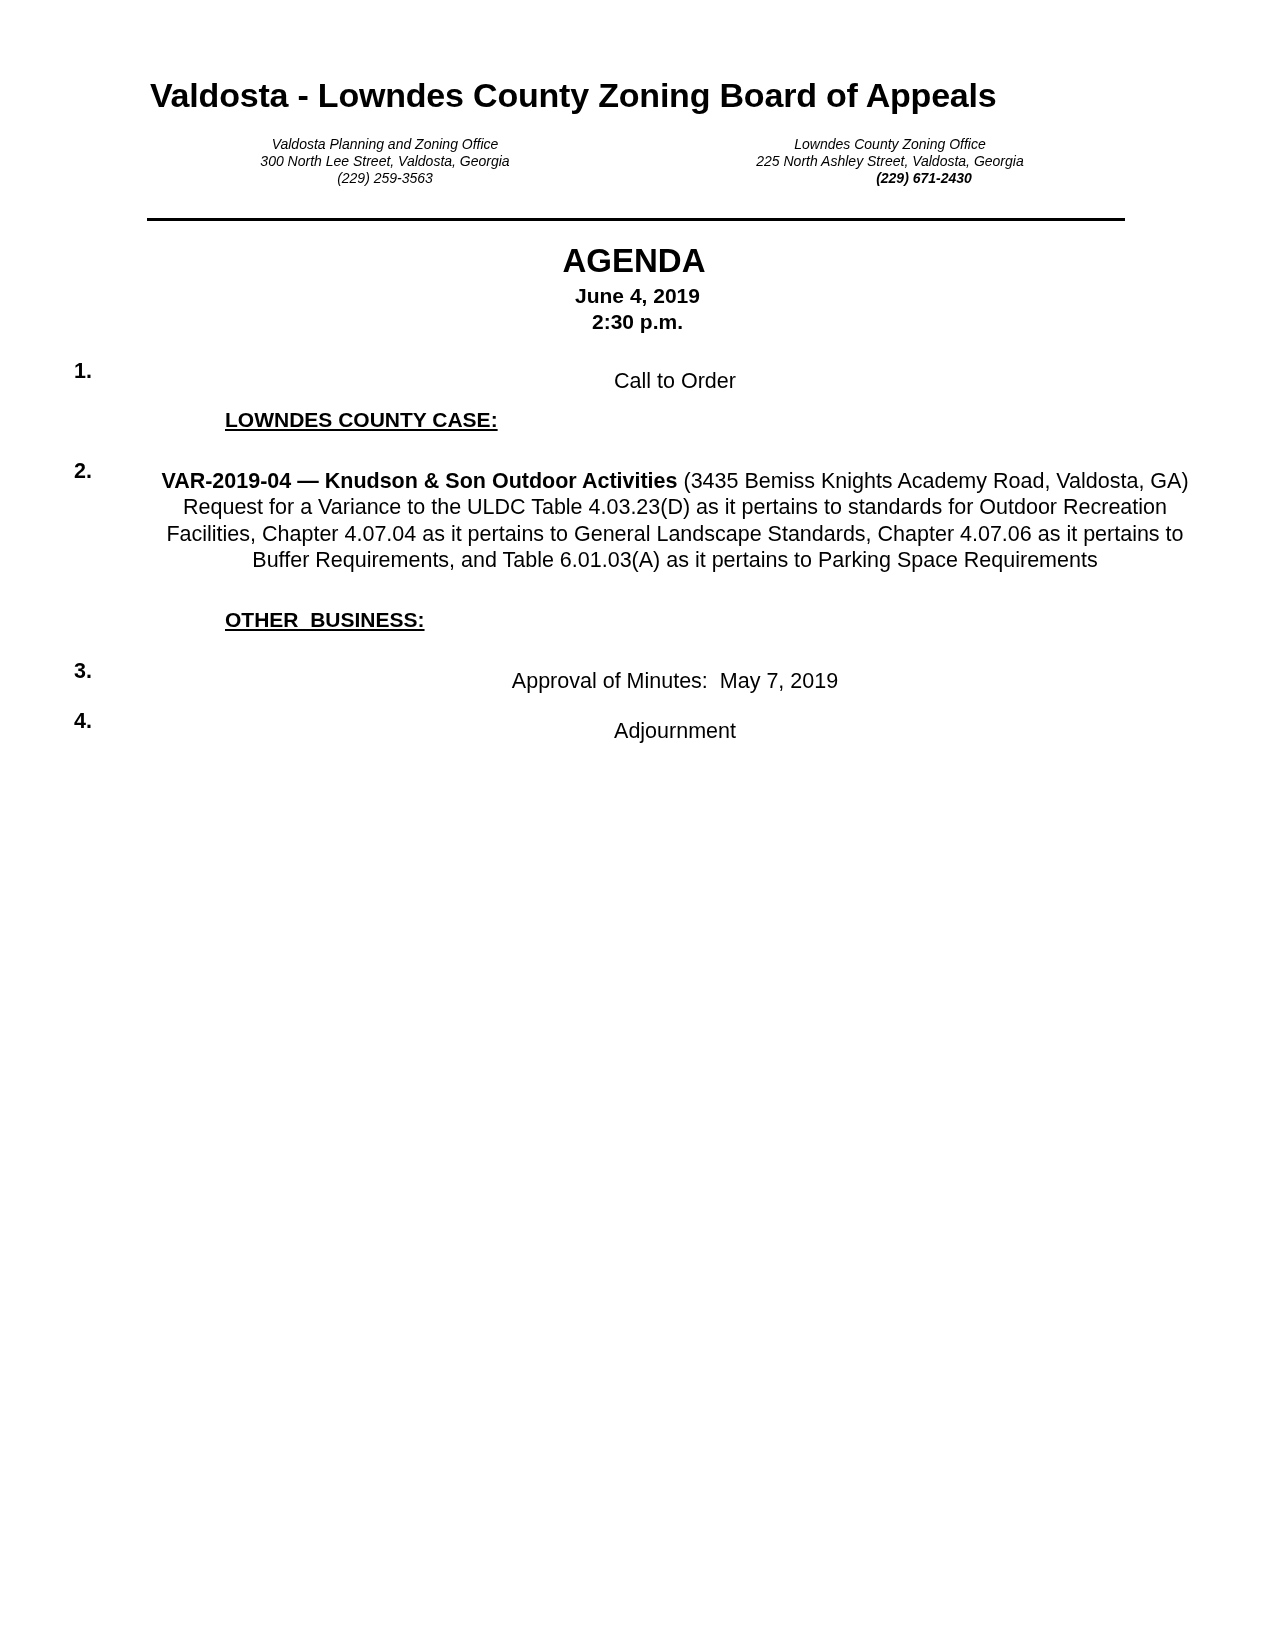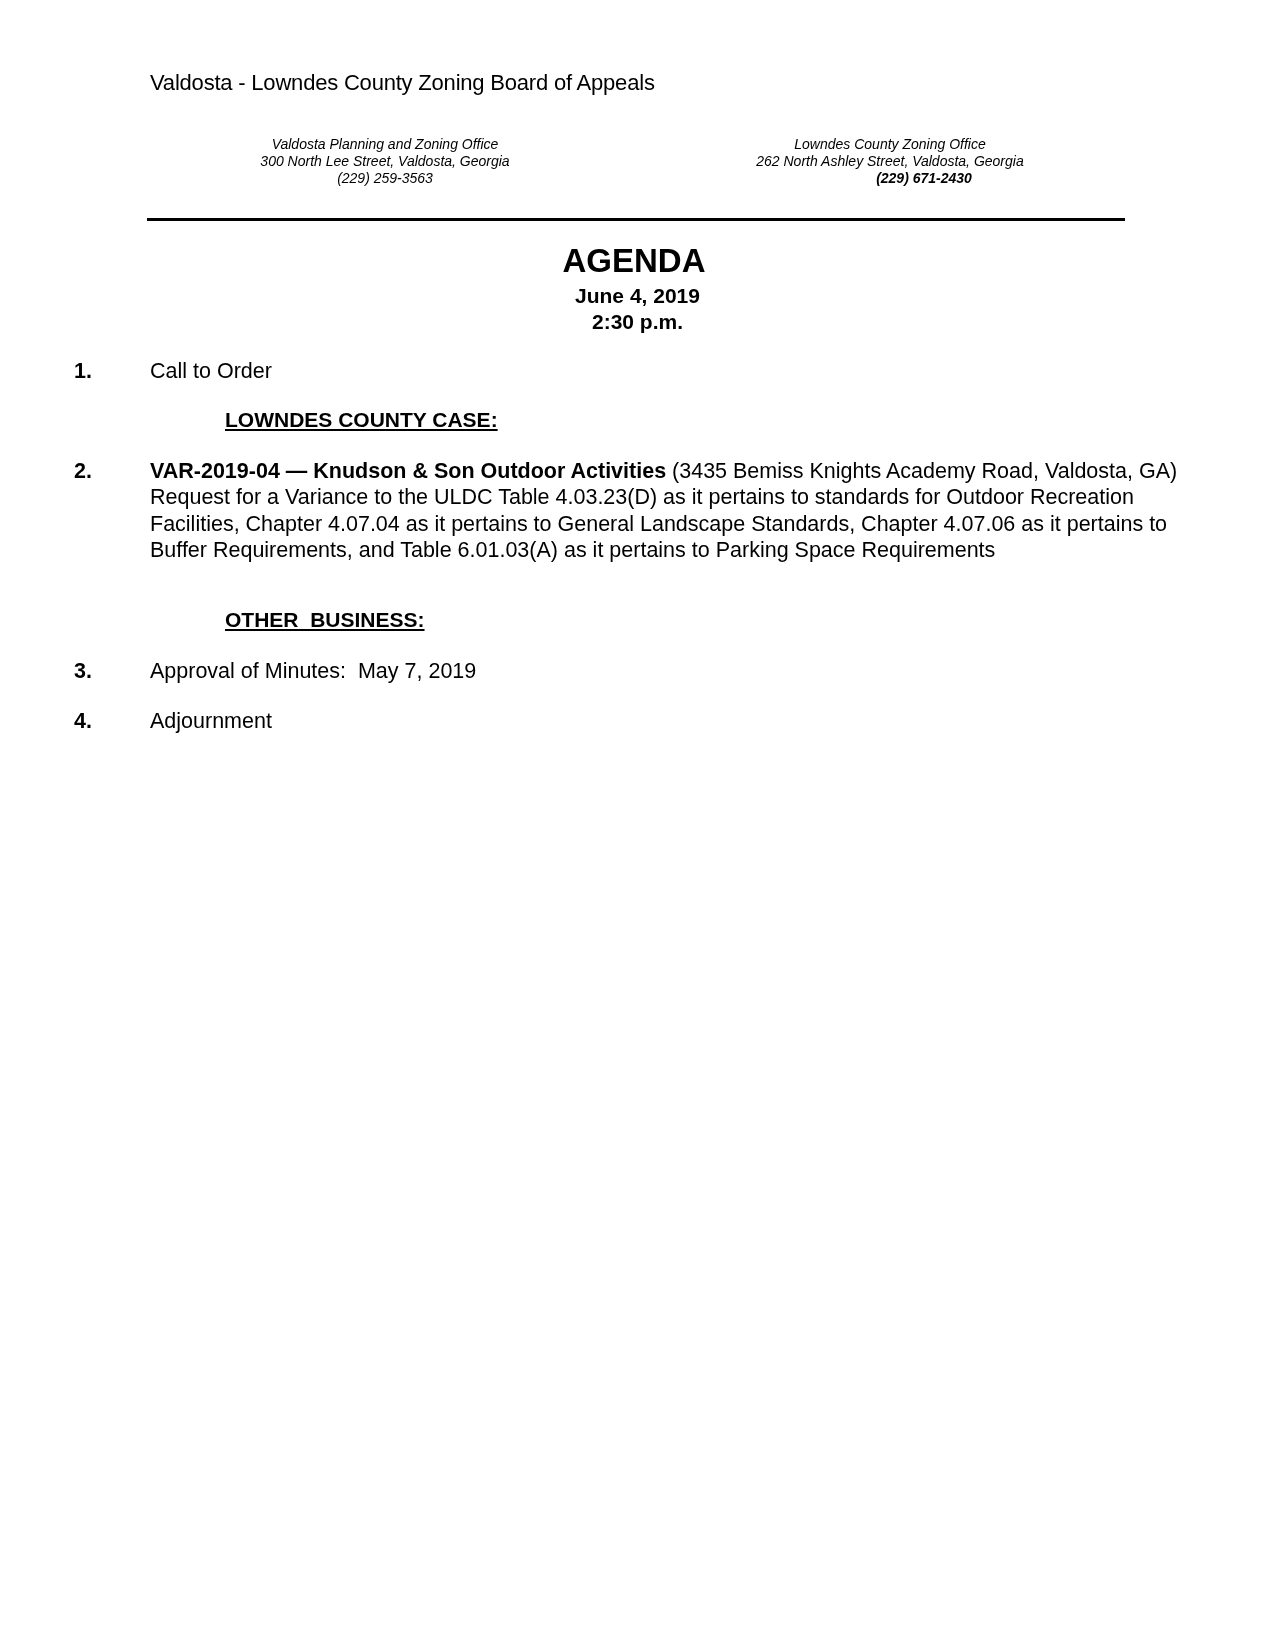--- a/index.html
+++ b/index.html
@@ -1,48 +1,48 @@
 <!DOCTYPE html>
 <html><head>
 <meta charset="utf-8">
 <style>
   html, body { margin: 0; padding: 0; background: #ffffff; }
   body { width: 1275px; height: 1651px; position: relative; overflow: hidden;
          font-family: "Liberation Sans", sans-serif; color: #000; }
-  .title { position: absolute; left: 150px; top: 70px; font-size: 22px; font-weight: normal; letter-spacing: -0.2px; white-space: nowrap; }
+  .title { position: absolute; left: 150px; top: 76px; font-size: 34px; font-weight: bold; letter-spacing: -0.2px; white-space: nowrap; }
   .office { position: absolute; top: 136px; font-size: 14px; font-style: italic; text-align: center; line-height: 17px; }
   .office.left { left: 235px; width: 300px; }
   .office.right { left: 740px; width: 300px; }
   .office .phone-right { padding-left: 68px; font-weight: bold; }
   .rule { position: absolute; left: 147px; top: 218px; width: 978px; height: 3px; background: #000; }
   .agenda { position: absolute; left: 0; width: 1275px; text-align: center; font-weight: bold; }
   .agenda .h { position: absolute; top: 242px; width: 1268px; font-size: 33px; }
   .agenda .d { position: absolute; top: 284px; width: 1275px; font-size: 21px; }
   .agenda .t { position: absolute; top: 310px; width: 1275px; font-size: 21px; }
   .item { position: absolute; left: 74px; font-size: 21.5px; line-height: 26.3px; }
   .item .num { position: absolute; left: 0; top: 0; font-weight: bold; }
-  .item .body { position: absolute; left: 76px; top: 0; width: 1050px; }
+  .item .body { position: absolute; left: 76px; top: 10px; width: 1050px; text-align: center; }
   .section { position: absolute; left: 225px; font-size: 21px; font-weight: bold; text-decoration: underline; white-space: pre; }
   .u { }
   b { font-weight: bold; }
 </style>
 </head>
 <body>
 
 <div class="title">Valdosta - Lowndes County Zoning Board of Appeals</div>
 
 <div class="office left">
   <div>Valdosta Planning and Zoning Office</div>
   <div>300 North Lee Street, Valdosta, Georgia</div>
   <div>(229) 259-3563</div>
 </div>
 
 <div class="office right">
   <div>Lowndes County Zoning Office</div>
-  <div>262 North Ashley Street, Valdosta, Georgia</div>
+  <div>225 North Ashley Street, Valdosta, Georgia</div>
   <div class="phone-right">(229) 671-2430</div>
 </div>
 
 <div class="rule"></div>
 
 <div class="agenda">
   <div class="h">AGENDA</div>
   <div class="d">June 4, 2019</div>
   <div class="t">2:30 p.m.</div>
 </div>

